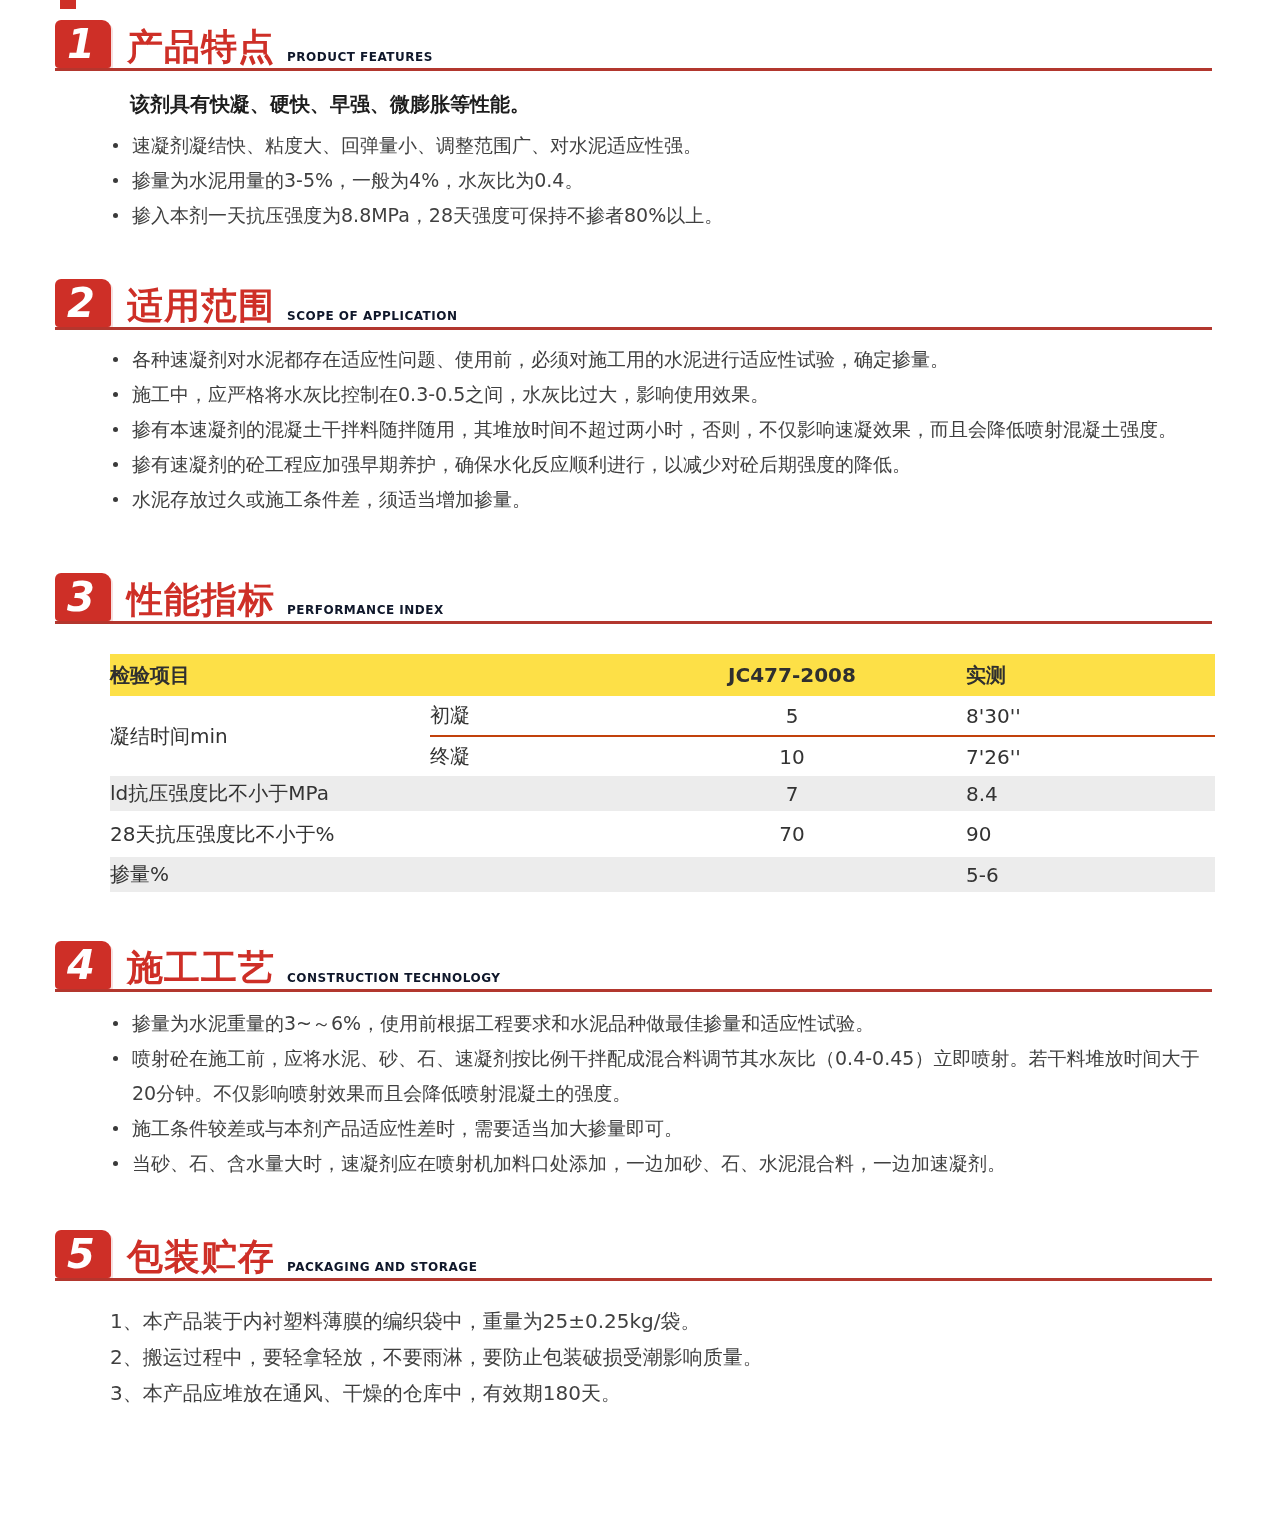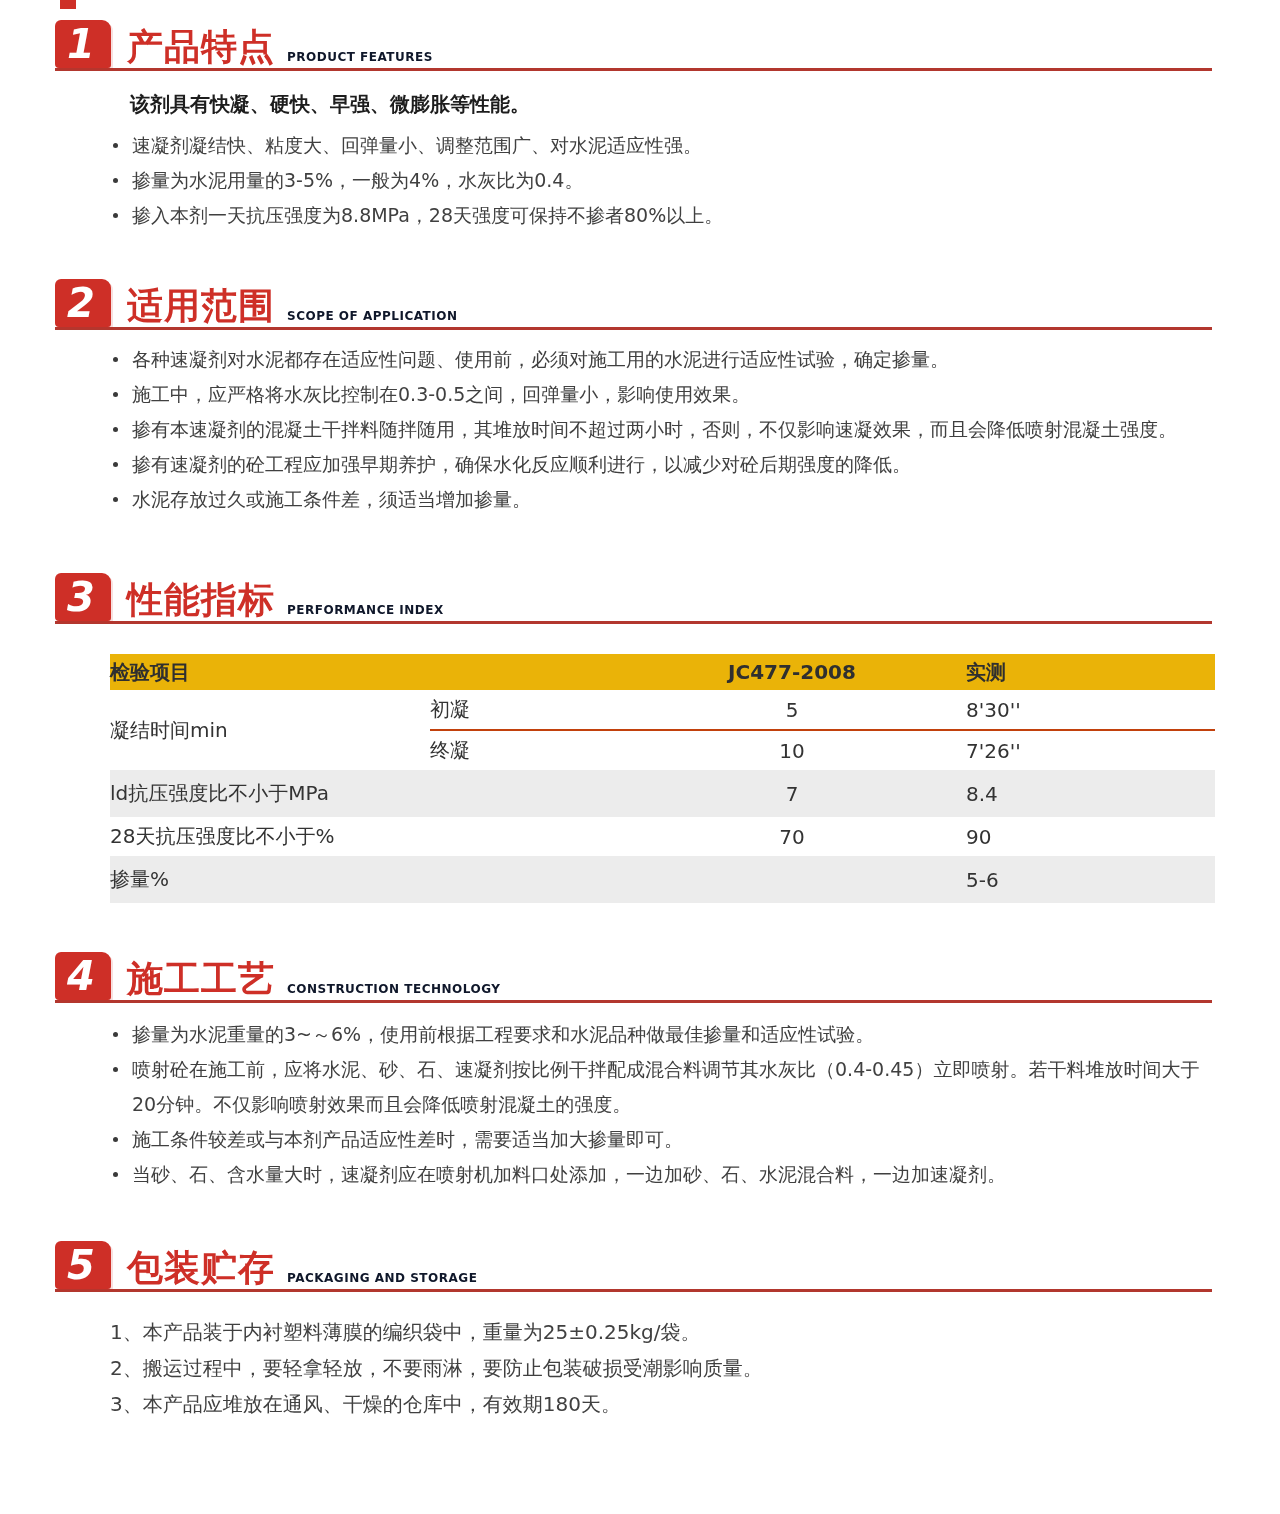--- a/index.html
+++ b/index.html
@@ -53,30 +53,30 @@
   }
   ul.plainlist{padding-left:110px;}
   ul.plainlist li{font-size:20px;line-height:36px;}
 
   
   table.spec{
     width:1105px;margin:30px 0 0 110px;border-collapse:collapse;
     font-size:20px;color:#333;table-layout:fixed;
   }
   table.spec td{padding:0;vertical-align:middle;}
-  tr.thead{background:#eab308;height:36px;}
+  tr.thead{background:#fde047;height:42px;}
   tr.thead td{font-weight:bold;color:#2f2f2f;}
   td.c1{padding-left:20px;}
   td.c2{padding-left:4px;}
   td.c3{text-align:center;}
   td.c4{padding-left:68px;}
   tr.sub{height:40px;background:#ffffff;}
   tr.sub1 td.divided{border-bottom:2px solid #c2410c;margin-left:48px;}
-  tr.gray{background:#ececec;height:47px;}
-  tr.white{background:#ffffff;height:39px;}
+  tr.gray{background:#ececec;height:35px;}
+  tr.white{background:#ffffff;height:46px;}
 
   
   #sec1 .sec-head{margin-top:20px;}
   #sec2 .sec-head{margin-top:46px;}
   #sec3 .sec-head{margin-top:56px;}
   #sec4 .sec-head{margin-top:49px;}
   #sec5 .sec-head{margin-top:49px;}
   #sec2 ul.bullets{margin-top:12px;}
   #sec4 ul.bullets{margin-top:14px;}
   #sec5 ul.plainlist{margin-top:22px;}
@@ -119,21 +119,21 @@
     <span class="title-zh">适用范围</span>
     <span class="title-en">SCOPE OF APPLICATION</span>
   </div>
   <ul class="bullets">
       <li>
         <span class="dot"></span>
         <span class="bullet-text">各种速凝剂对水泥都存在适应性问题、使用前，必须对施工用的水泥进行适应性试验，确定掺量。</span>
       </li>
       <li>
         <span class="dot"></span>
-        <span class="bullet-text">施工中，应严格将水灰比控制在0.3-0.5之间，回弹量小，影响使用效果。</span>
+        <span class="bullet-text">施工中，应严格将水灰比控制在0.3-0.5之间，水灰比过大，影响使用效果。</span>
       </li>
       <li>
         <span class="dot"></span>
         <span class="bullet-text">掺有本速凝剂的混凝土干拌料随拌随用，其堆放时间不超过两小时，否则，不仅影响速凝效果，而且会降低喷射混凝土强度。</span>
       </li>
       <li>
         <span class="dot"></span>
         <span class="bullet-text">掺有速凝剂的砼工程应加强早期养护，确保水化反应顺利进行，以减少对砼后期强度的降低。</span>
       </li>
       <li>

